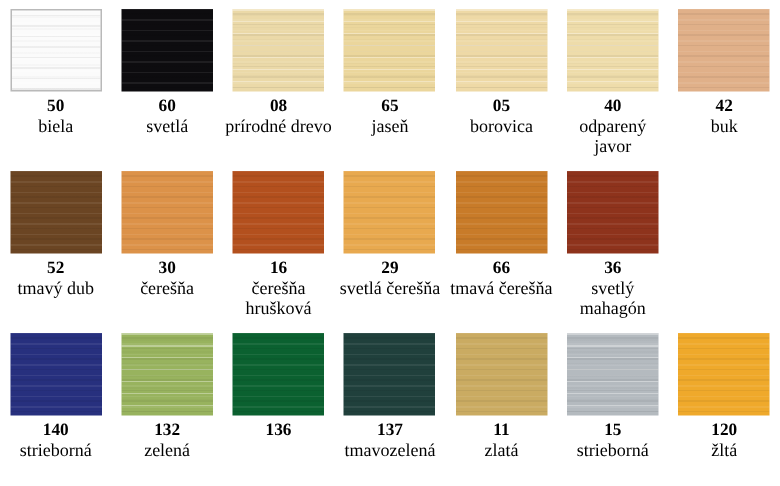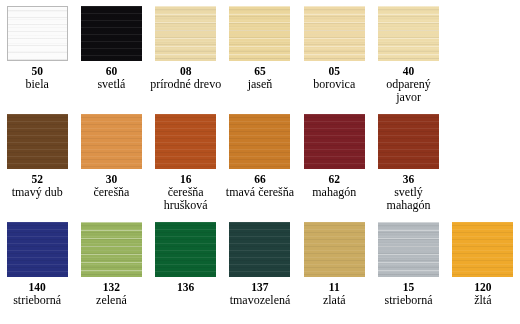--- a/index.html
+++ b/index.html
@@ -121,20 +121,27 @@
         <div class="code">05</div>
         <div class="label">borovica</div>
       </div>
       <div class="cell">
         <div class="swatch-wrap">
           <div class="swatch g-faint" style="background: repeating-linear-gradient(rgba(255, 255, 255, 0.35) 0px, rgba(255, 255, 255, 0.35) 1px, rgba(0, 0, 0, 0) 1px, rgba(0, 0, 0, 0) 4px, rgba(0, 0, 0, 0.02) 4px, rgba(0, 0, 0, 0.02) 5px, rgba(0, 0, 0, 0) 5px, rgba(0, 0, 0, 0) 8px) rgb(238, 220, 170); --g: 0.3;"></div>
         </div>
         <div class="code">40</div>
         <div class="label">odparený javor</div>
       </div>
+      <div class="cell">
+        <div class="swatch-wrap">
+          <div class="swatch" style="background: rgb(224, 176, 137);"></div>
+        </div>
+        <div class="code">42</div>
+        <div class="label">buk</div>
+      </div>
     </div>
     <div class="row">
       <div class="cell">
         <div class="swatch-wrap">
           <div class="swatch" style="background: rgb(107, 69, 35);"></div>
         </div>
         <div class="code">52</div>
         <div class="label">tmavý dub</div>
       </div>
       <div class="cell">
@@ -146,31 +153,31 @@
       </div>
       <div class="cell">
         <div class="swatch-wrap">
           <div class="swatch" style="background: rgb(179, 80, 30);"></div>
         </div>
         <div class="code">16</div>
         <div class="label">čerešňa hrušková</div>
       </div>
       <div class="cell">
         <div class="swatch-wrap">
+          <div class="swatch" style="background: rgb(232, 169, 79);"></div>
+        </div>
+        <div class="code">29</div>
+        <div class="label">svetlá čerešňa</div>
+      </div>
+      <div class="cell">
+        <div class="swatch-wrap">
           <div class="swatch" style="background: rgb(200, 123, 41);"></div>
         </div>
         <div class="code">66</div>
         <div class="label">tmavá čerešňa</div>
-      </div>
-      <div class="cell">
-        <div class="swatch-wrap">
-          <div class="swatch" style="background: rgb(123, 31, 38);"></div>
-        </div>
-        <div class="code">62</div>
-        <div class="label">mahagón</div>
       </div>
       <div class="cell">
         <div class="swatch-wrap">
           <div class="swatch" style="background: rgb(142, 51, 28);"></div>
         </div>
         <div class="code">36</div>
         <div class="label">svetlý mahagón</div>
       </div>
     </div>
     <div class="row">

